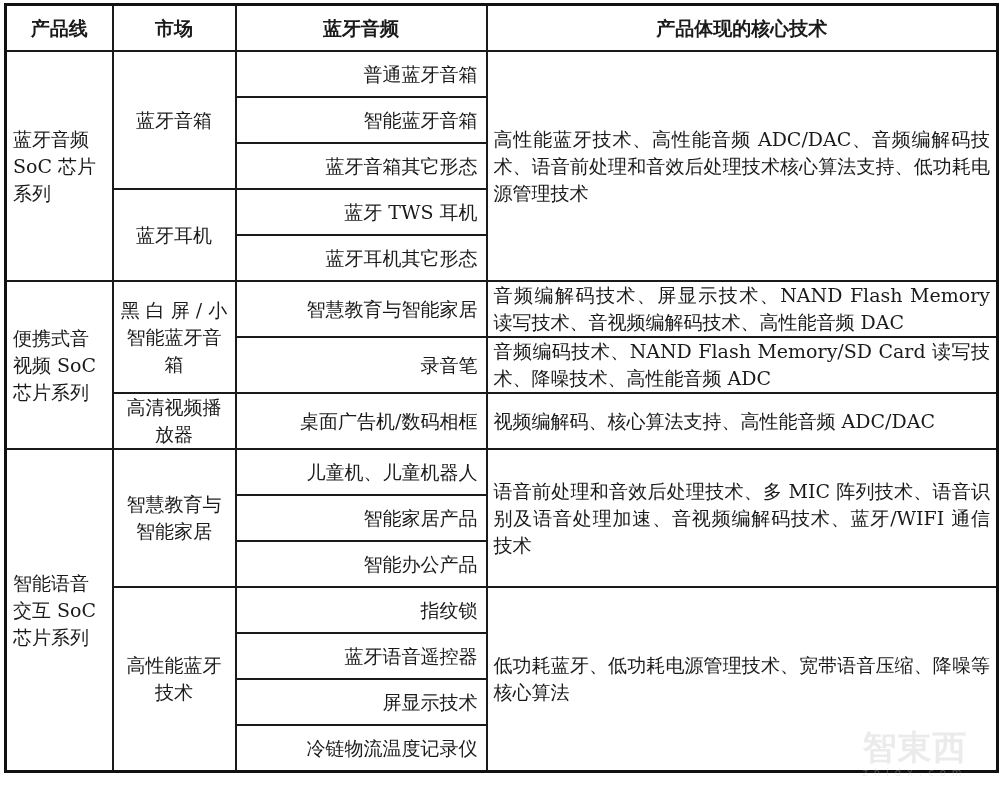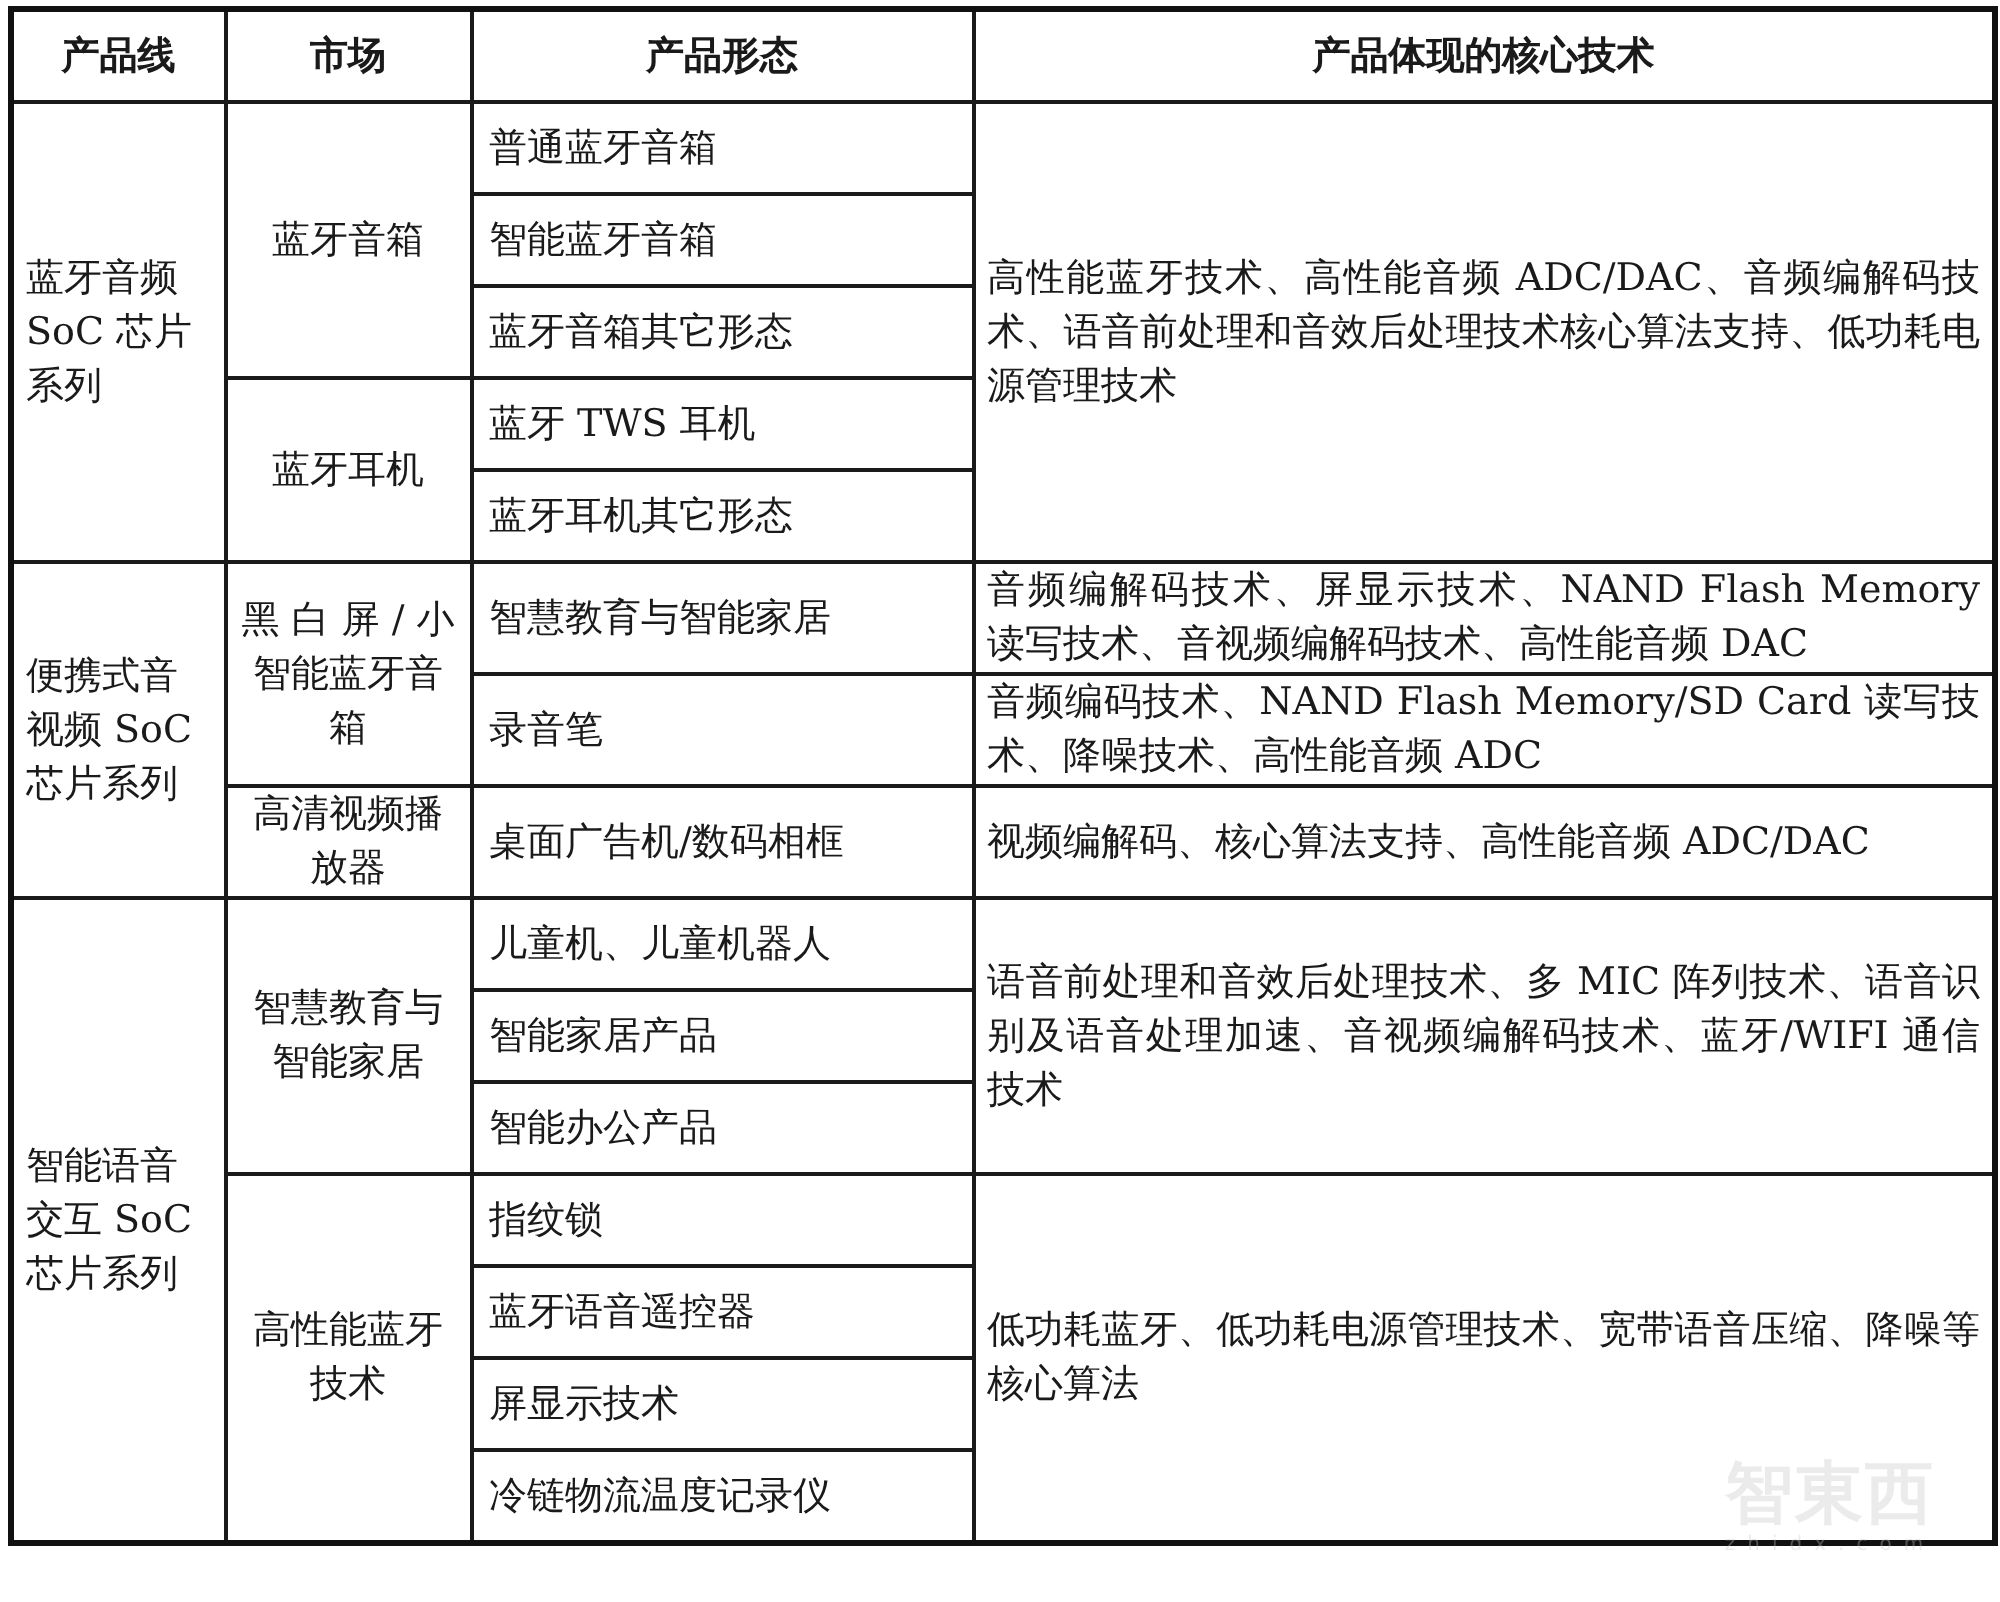--- a/index.html
+++ b/index.html
@@ -36,21 +36,21 @@
     }
     .tbl th {
       font-family: "DejaVu Sans", "Liberation Sans", sans-serif;
       font-weight: bold;
       text-align: center;
       font-size: 19px;
       height: 44px;
     }
     .tbl td.line { padding: 0 6px; }
     .tbl td.market { text-align: center; padding: 0 6px; }
-    .tbl td.form { text-align: left; padding: 0 8px; height: 44px; }
+    .tbl td.form { text-align: right; padding: 0 8px; height: 44px; }
     .tbl td.tech { text-align: left; padding: 0 6px; text-align: justify; margin-left: 17px; }
     .watermark {
       position: absolute;
       right: 30px;
       bottom: 14px;
       width: 110px;
       height: 60px;
       opacity: 0.35;
       pointer-events: none;
     }
@@ -78,21 +78,21 @@
   <colgroup>
     <col style="width:107px">
     <col style="width:123px">
     <col style="width:251px">
     <col style="width:511px">
   </colgroup>
   <thead>
     <tr>
       <th>产品线</th>
       <th>市场</th>
-      <th>产品形态</th>
+      <th>蓝牙音频</th>
       <th>产品体现的核心技术</th>
     </tr>
   </thead>
   <tbody>
 
     <tr>
       <td class="line" rowspan="5">蓝牙音频 SoC 芯片系列</td>
       <td class="market" rowspan="3">蓝牙音箱</td>
       <td class="form">普通蓝牙音箱</td>
       <td class="tech" rowspan="5">高性能蓝牙技术、高性能音频 ADC/DAC、音频编解码技术、语音前处理和音效后处理技术核心算法支持、低功耗电源管理技术</td>

